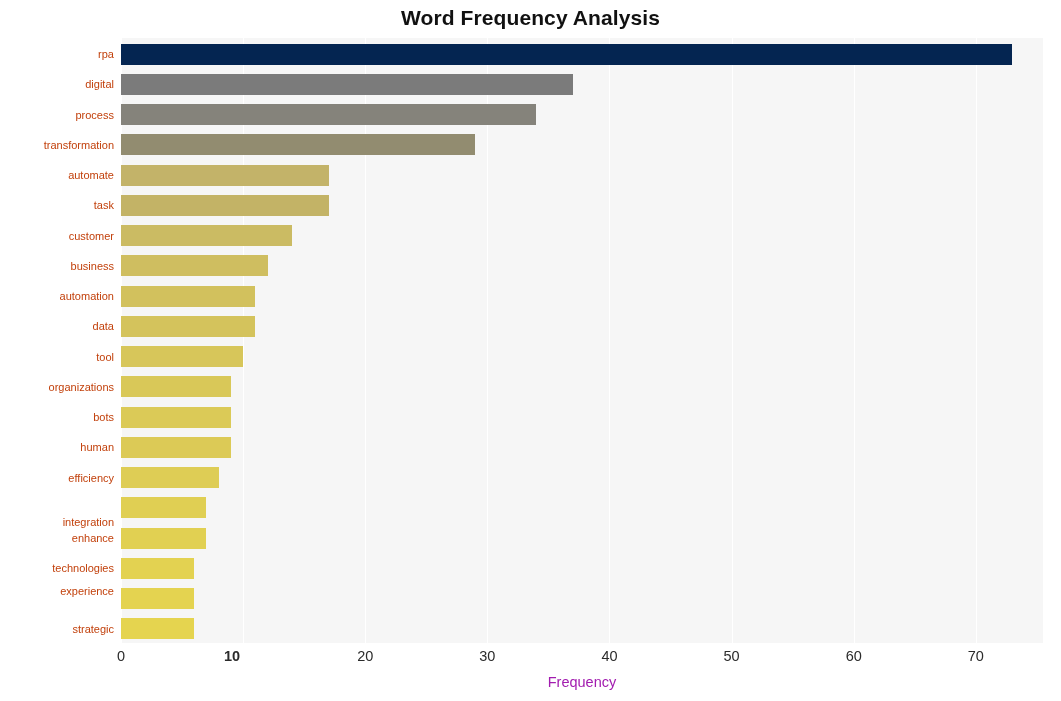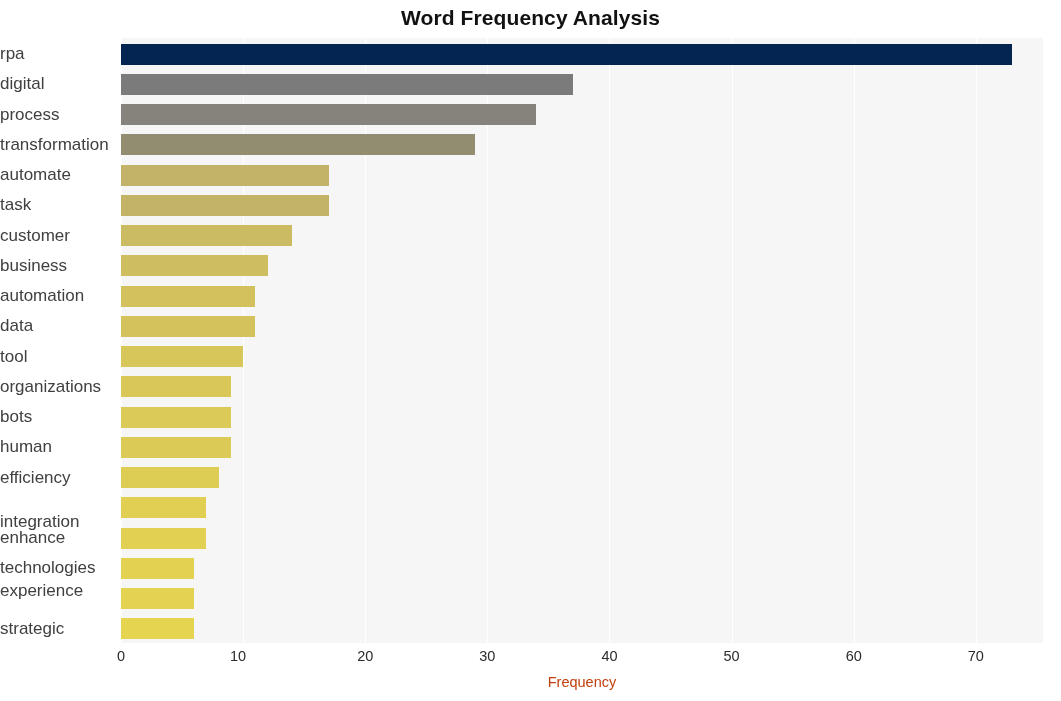--- a/index.html
+++ b/index.html
@@ -67,22 +67,23 @@
     position: absolute;
     left: 0;
     top: 38px;
     width: 114px;
     height: 605px;
   }
   .y-label {
     position: absolute;
     right: 0;
     width: 114px;
-    font-size: 17px;
-    color: #404040;
+    text-align: right;
+    font-size: 11px;
+    color: #c2410c;
     white-space: nowrap;
     line-height: 14px;
   }
 
   
   #x-axis-ticks {
     position: absolute;
     left: 0;
     top: 648px;
     width: 1061px;
@@ -97,21 +98,21 @@
     white-space: nowrap;
   }
 
   #x-axis-title {
     position: absolute;
     left: 121px;
     top: 674px;
     width: 922px;
     text-align: center;
     font-size: 14.5px;
-    color: #c2410c;
+    color: #a21caf;
     white-space: nowrap;
   }
 </style>
 </head>
 <body>
 
 <div id="chart-root">
 
   <div id="chart-title">Word Frequency Analysis</div>
 
@@ -168,21 +169,21 @@
       <div class="y-label" style="top: 432.625px;">efficiency</div>
       <div class="y-label" style="top: 462.875px; margin-top: 14px;">integration</div>
       <div class="y-label" style="top: 493.125px;">enhance</div>
       <div class="y-label" style="top: 523.375px;">technologies</div>
       <div class="y-label" style="top: 546px;">experience</div>
       <div class="y-label" style="top: 583.875px;">strategic</div>
     </div>
 
   <div id="x-axis-ticks">
       <div class="x-tick" style="left: 121px;">0</div>
-      <div class="x-tick" style="left: 238px;">10</div>
+      <div class="x-tick" style="left: 232px; font-weight: bold;">10</div>
       <div class="x-tick" style="left: 365.238px;">20</div>
       <div class="x-tick" style="left: 487.358px;">30</div>
       <div class="x-tick" style="left: 609.477px;">40</div>
       <div class="x-tick" style="left: 731.596px;">50</div>
       <div class="x-tick" style="left: 853.715px;">60</div>
       <div class="x-tick" style="left: 975.834px;">70</div>
     </div>
 
   <div id="x-axis-title">Frequency</div>
 

